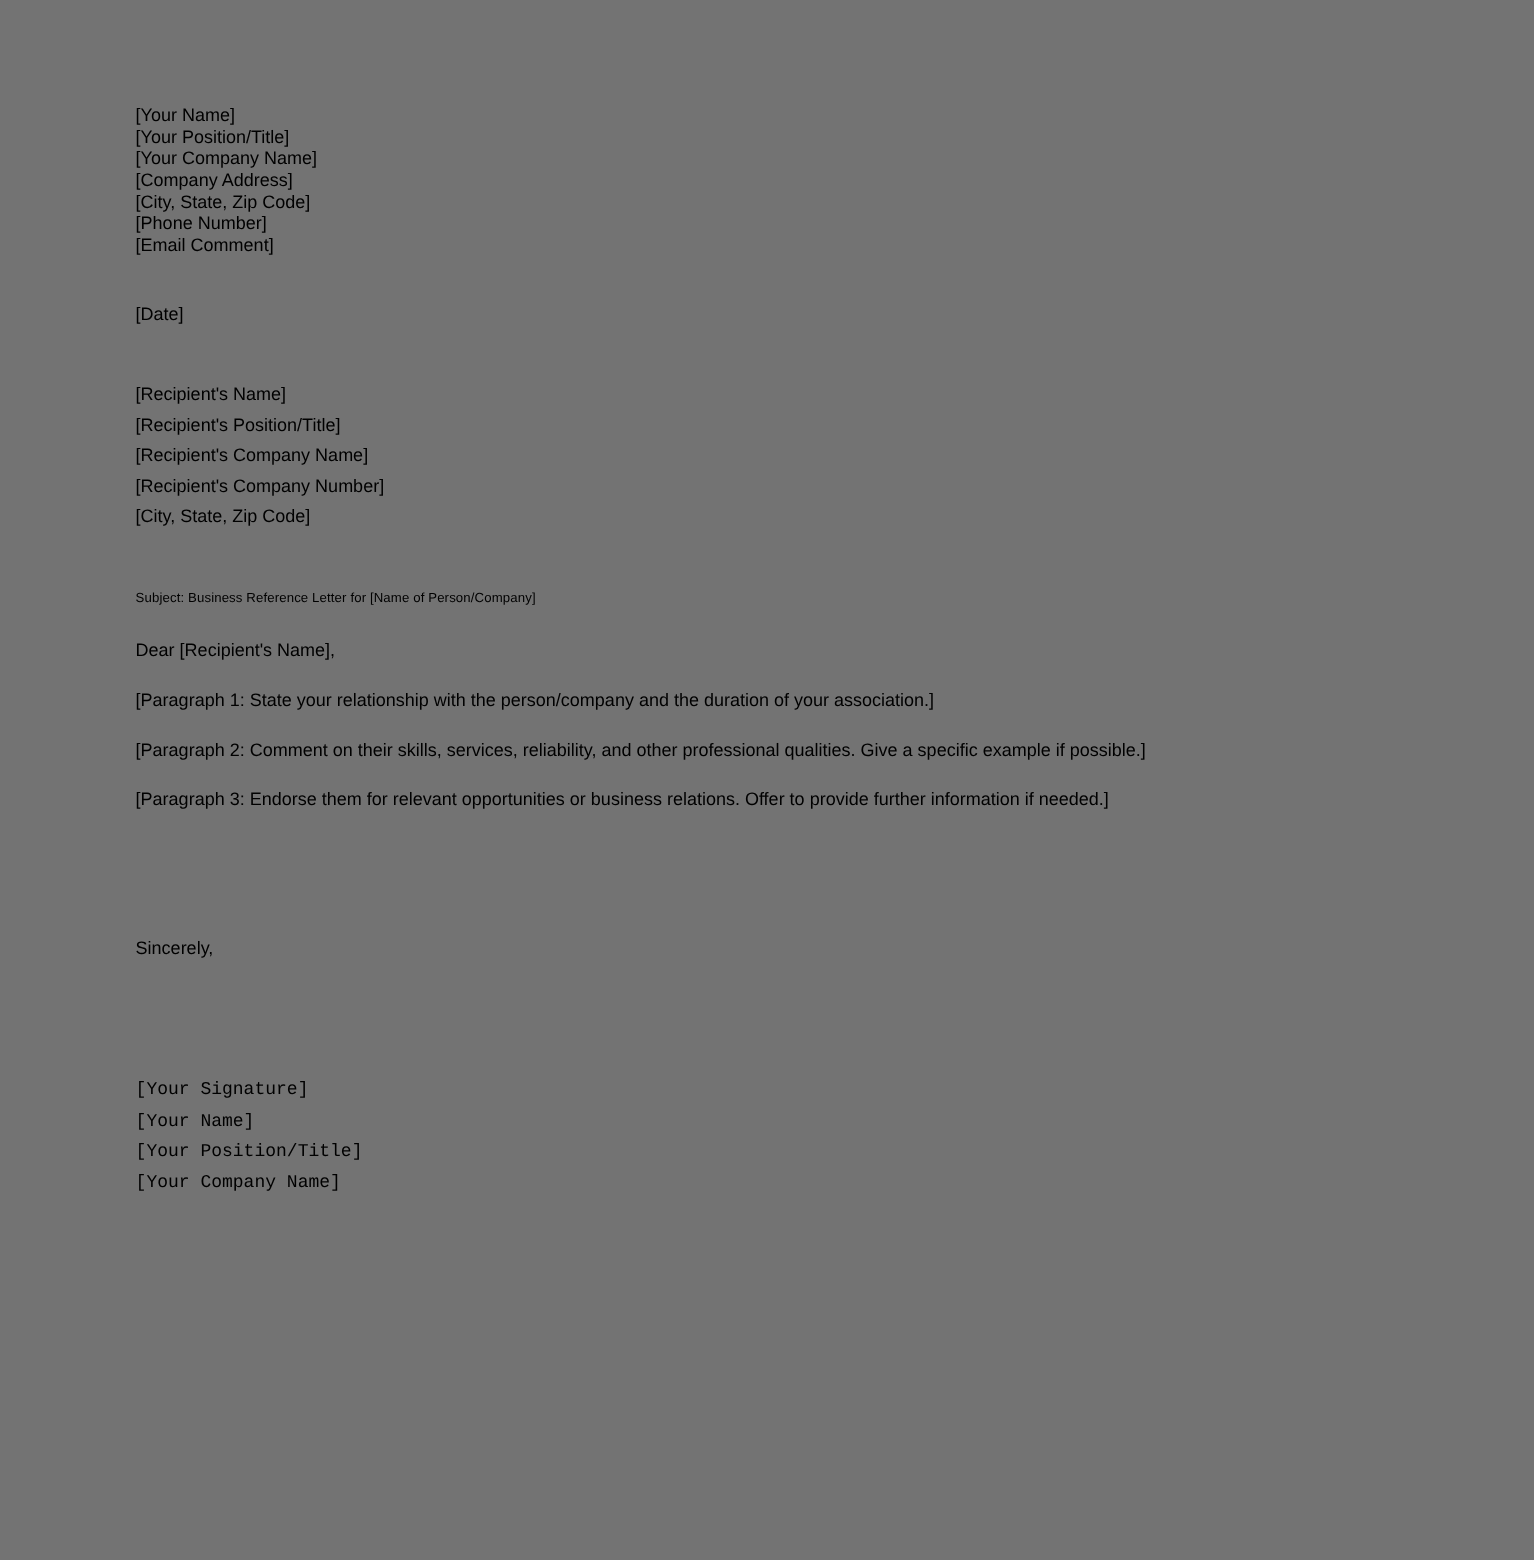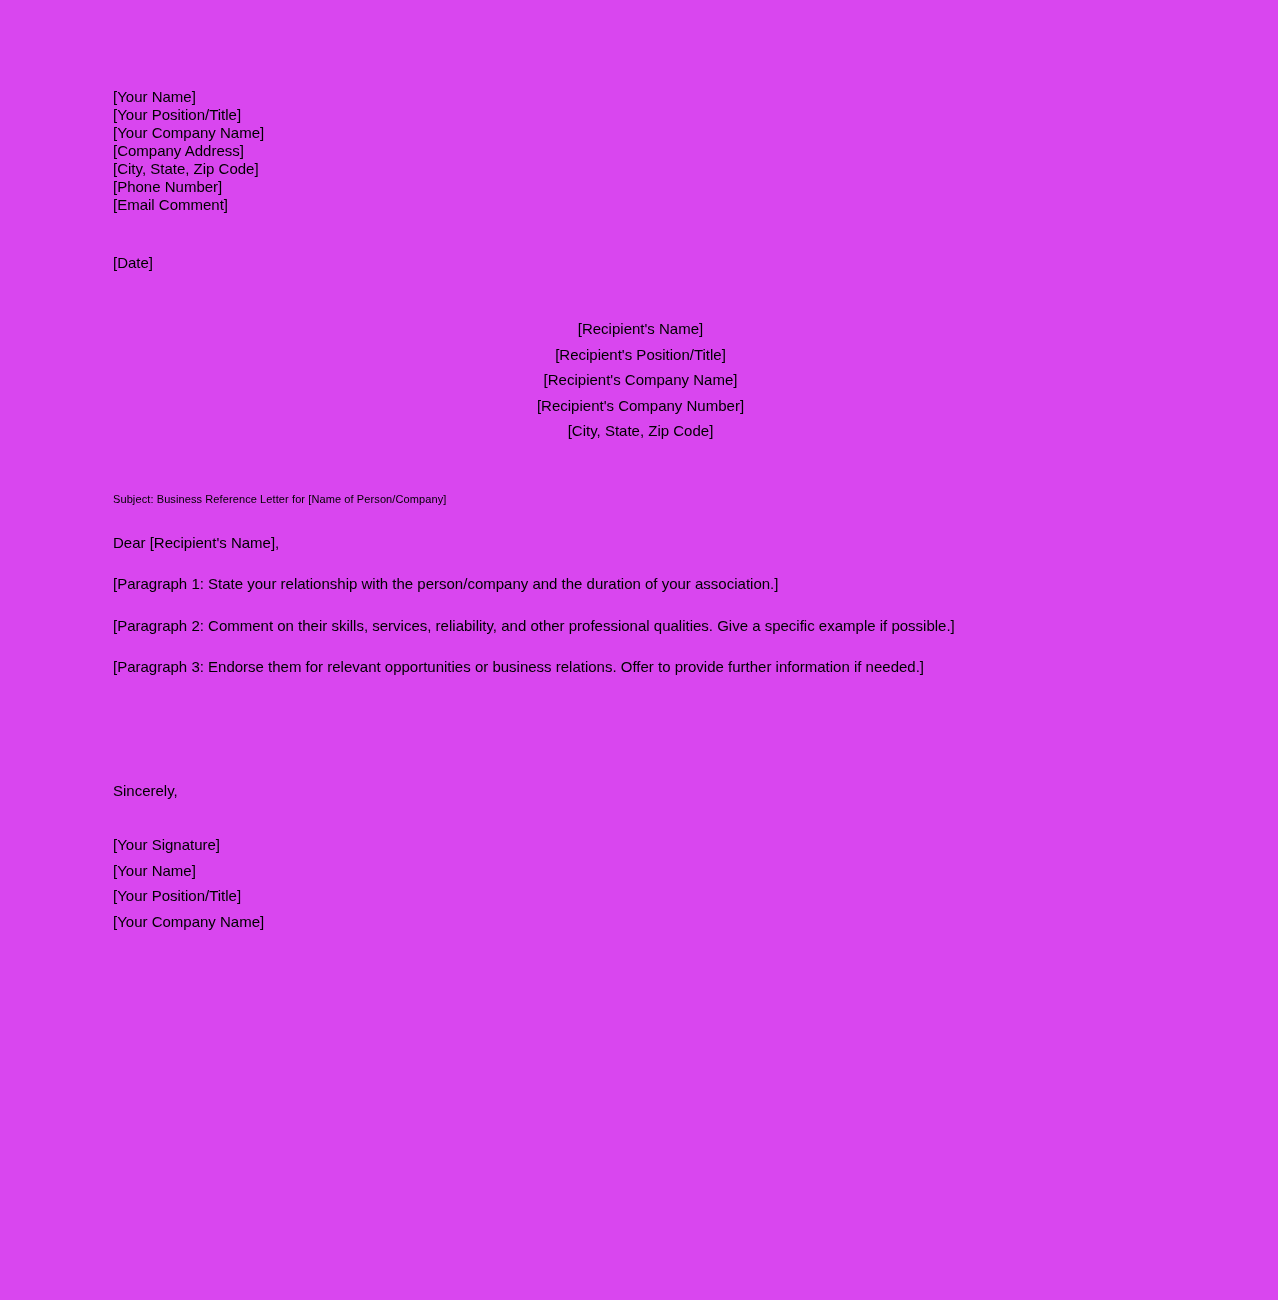--- a/index.html
+++ b/index.html
@@ -11,21 +11,21 @@
     width: 1278px;
     min-height: 1300px;
     font-family: "Liberation Sans", sans-serif;
     color: #000000;
     -webkit-font-smoothing: antialiased;
   }
   .page {
     position: relative;
     width: 1278px;
     min-height: 1300px;
-    background: #d946ef;
+    background: #737373;
     box-sizing: border-box;
     padding: 88px 110px 40px 113px;
   }
   .letter {
     font-size: 15px;
     line-height: 1.22;
     color: #000000;
   }
   .block {
     margin: 0;
@@ -37,42 +37,42 @@
   
   .sender .line {
     line-height: 18px;
   }
   .date-block {
     margin-top: 40px;
     line-height: 18px;
   }
   .recipient {
     margin-top: 44px;
-    text-align: center;
   }
   .recipient .line {
     line-height: 25.5px;
   }
   .subject {
     margin-top: 49px;
     font-weight: normal;
     font-size: 11px;
     letter-spacing: 0.1px;
   }
   .salutation {
     margin-top: 28px;
   }
   .para {
     margin-top: 23px;
   }
   .closing {
     margin-top: 106px;
   }
   .signature-block {
-    margin-top: 32px;
+    margin-top: 96px;
+    font-family: Liberation Mono, monospace;
   }
   .signature-block .line {
     line-height: 25.5px;
   }
 </style>
 </head>
 <body>
 
 <div class="page">
   <div class="letter">

